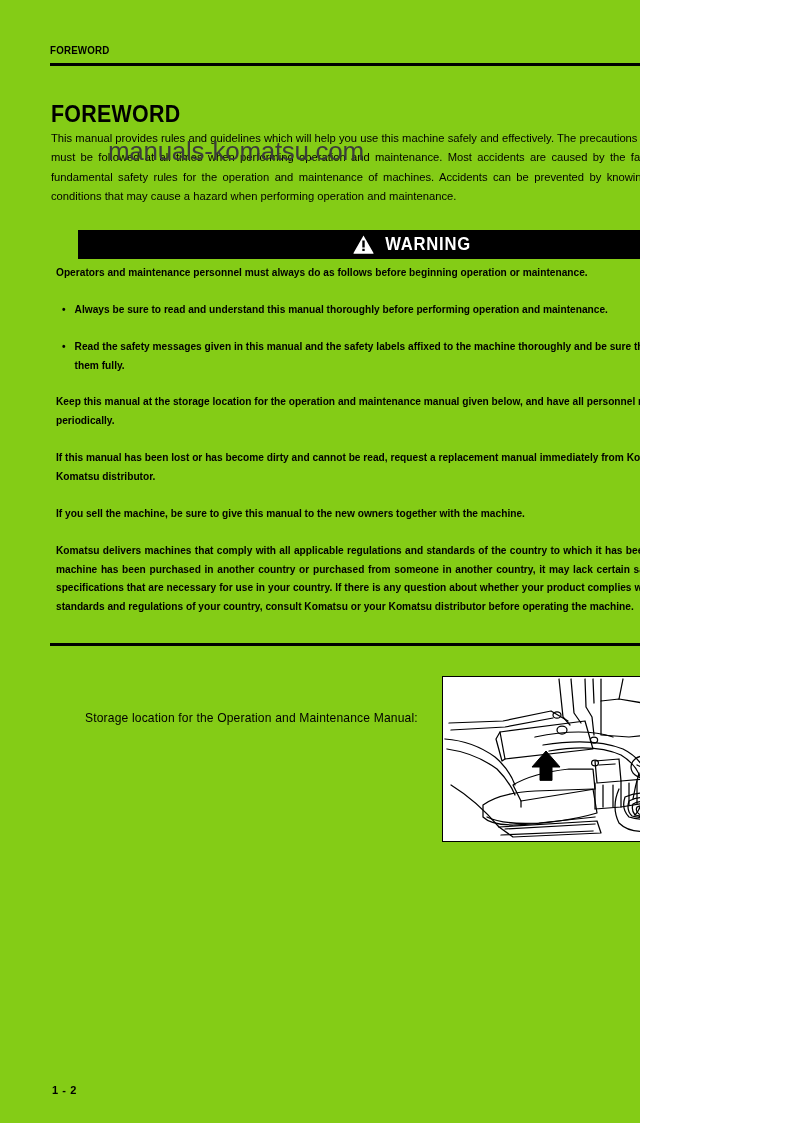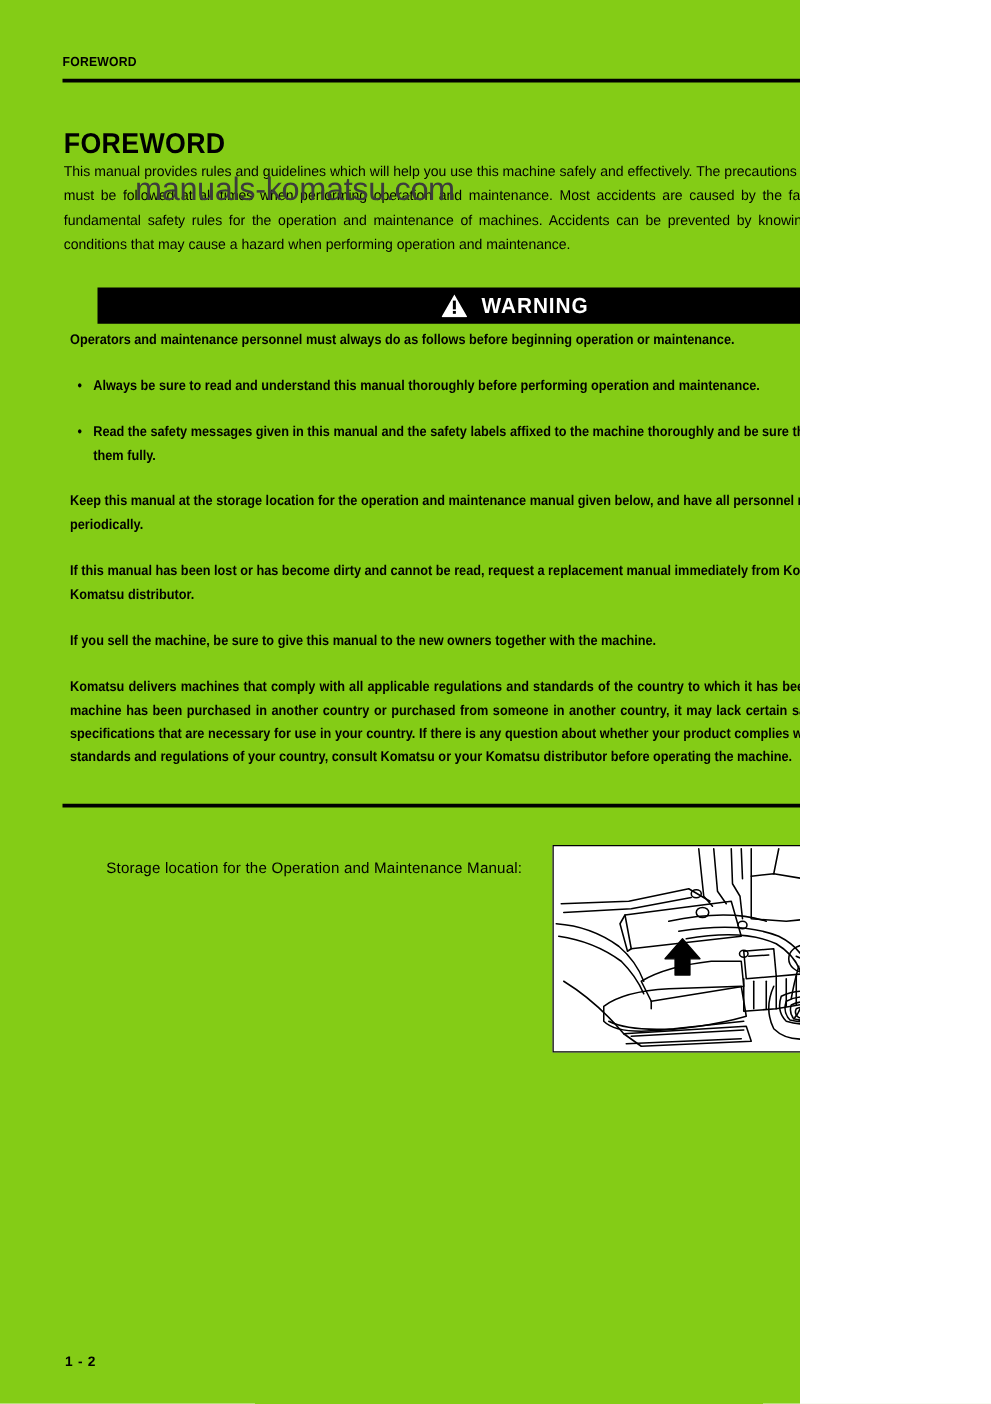--- a/index.html
+++ b/index.html
@@ -160,21 +160,21 @@
     top: 643px;
     width: 670px;
     height: 3px;
     background: #000000;
   }
 
   
   .storage-caption {
     position: absolute;
     left: 85px;
-    top: 684px;
+    top: 708px;
     width: 370px;
     font-size: 12.1px;
     line-height: 21px;
     font-weight: normal;
     letter-spacing: 0.15px;
   }
 
   
   .figure-box {
     position: absolute;

